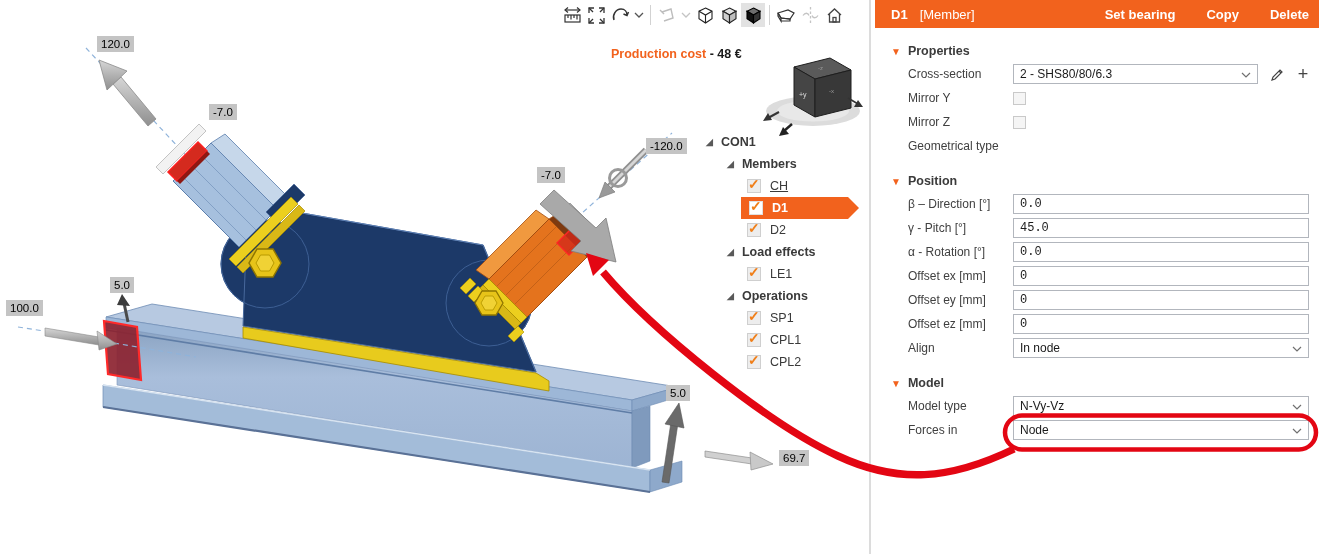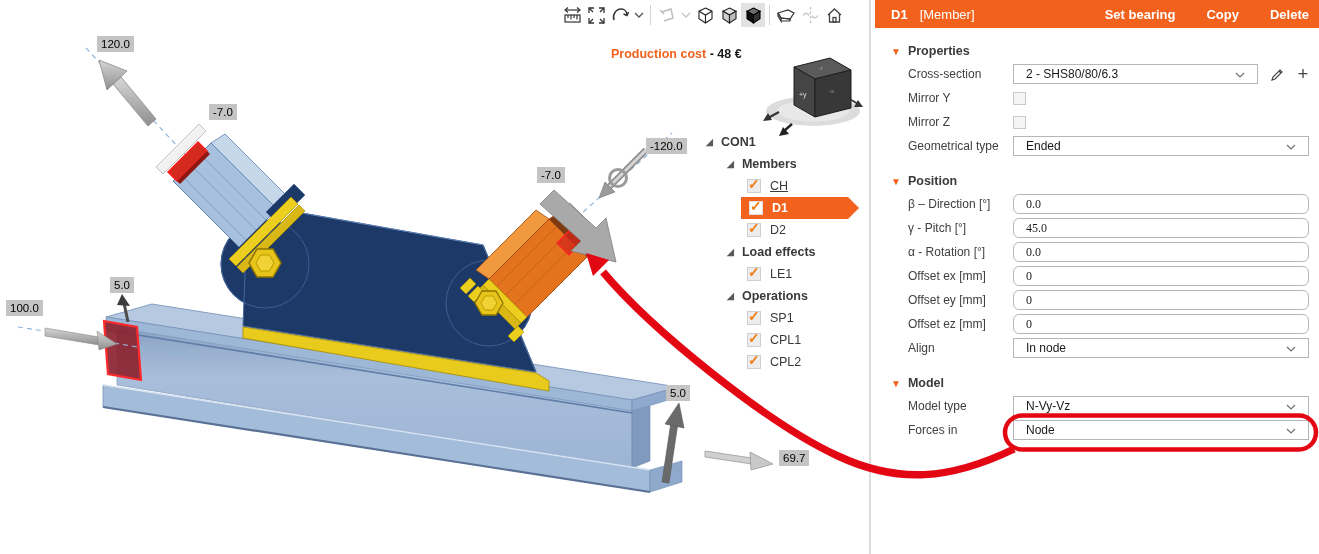--- a/index.html
+++ b/index.html
@@ -46,22 +46,22 @@
   .ph-tag { margin-left:12px; }
   .ph-actions { margin-left:auto; display:flex; gap:31px; font-weight:bold; }
   .ph-actions span { cursor:pointer; }
   .section { margin-top:12px; }
   .section-header { display:flex; align-items:center; height:22px; padding-left:16px; }
   .sh-chev { color:#f2621d; font-size:10px; margin-right:7px; }
   .sh-label { font-weight:bold; font-size:12.5px; color:#3b3b3b; }
   .row { display:flex; align-items:center; height:24px; padding-left:33px; padding-right:10px; }
   .row-label { width:105px; flex:none; font-size:12px; color:#404040; }
   .field { flex:1; height:20px; border:1px solid #b2b6bd; background:#fff; display:flex;
-           align-items:center; padding:0 12px; font-size:12px; color:#1a1a1a; cursor:pointer; }
-  input.field { cursor:text; font-family:Liberation Serif, serif;border-radius:6px; }
+           align-items:center; padding:0 6px; font-size:12px; color:#1a1a1a; cursor:pointer; }
+  input.field { cursor:text; font-family:Liberation Mono, monospace; }
   .dropdown .chev { margin-left:auto; }
   .pcheckbox { width:13px; height:13px; border:1px solid #c9c9c9; background:#f5f5f5; cursor:pointer; }
   .cs-field { flex:none !important; width:245px; }
   .row-icons { display:flex; align-items:center; gap:8px; margin-left:10px; }
   .icon-btn { cursor:pointer; display:grid; place-items:center; width:18px; height:18px; color:#444; }
   .plus-glyph { font-size:18px; color:#444; line-height:16px; }
   .help { margin:38px 9px 0 33px; font-size:12px; color:#3c3c3c; line-height:1.35; }
 
   
   #red-overlay { position:absolute; left:0; top:0; z-index:60; pointer-events:none; }
@@ -430,26 +430,20 @@
     <div class="row">
       <span class="row-label">Mirror Y</span>
       <span class="pcheckbox"></span>
     </div>
     <div class="row">
       <span class="row-label">Mirror Z</span>
       <span class="pcheckbox"></span>
     </div>
     <div class="row">
       <span class="row-label">Geometrical type</span>
-      <div class="field dropdown">
-        <span>Ended</span>
-        <span class="chev"><svg width="10" height="6" viewBox="0 0 10 6">
-              <polyline points="1,1 5,5 9,1" fill="none" stroke="#707070" stroke-width="1.2"></polyline>
-            </svg></span>
-      </div>
     </div>
   </div>
 
   <div class="section">
     <div class="section-header">
       <span class="sh-chev">▼</span>
       <span class="sh-label">Position</span>
     </div>
     <div class="row">
       <span class="row-label">β – Direction [°]</span>

